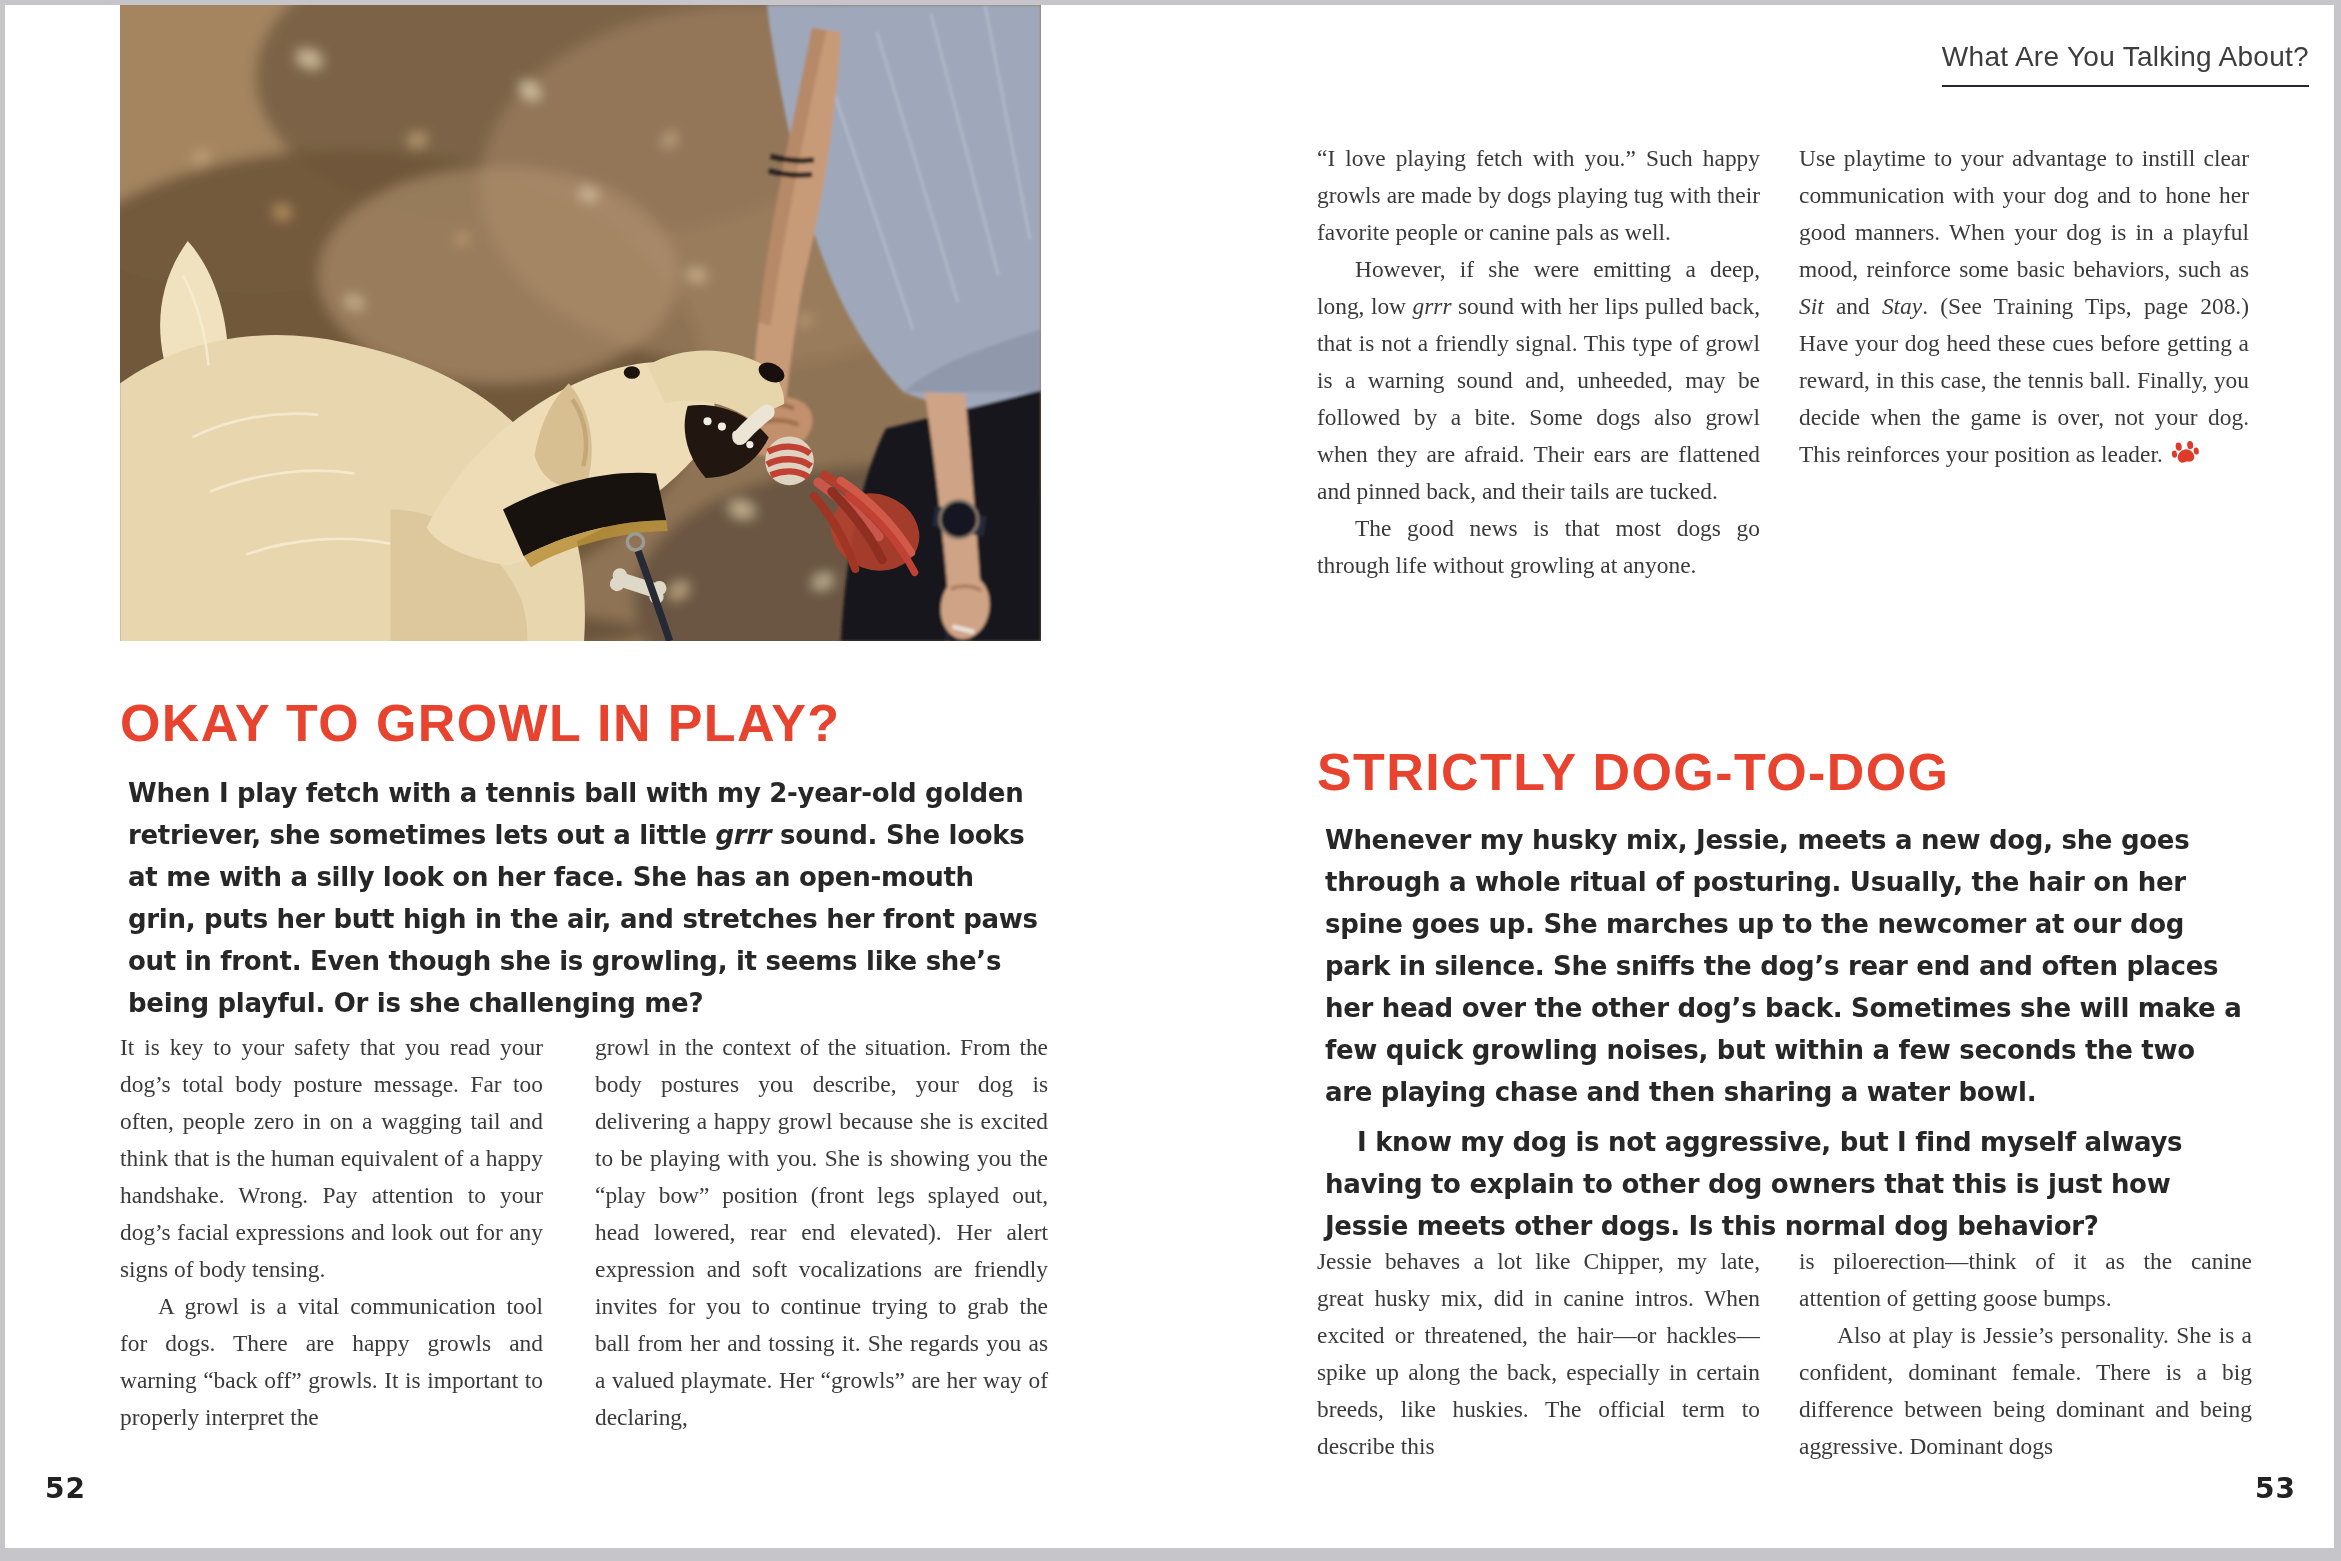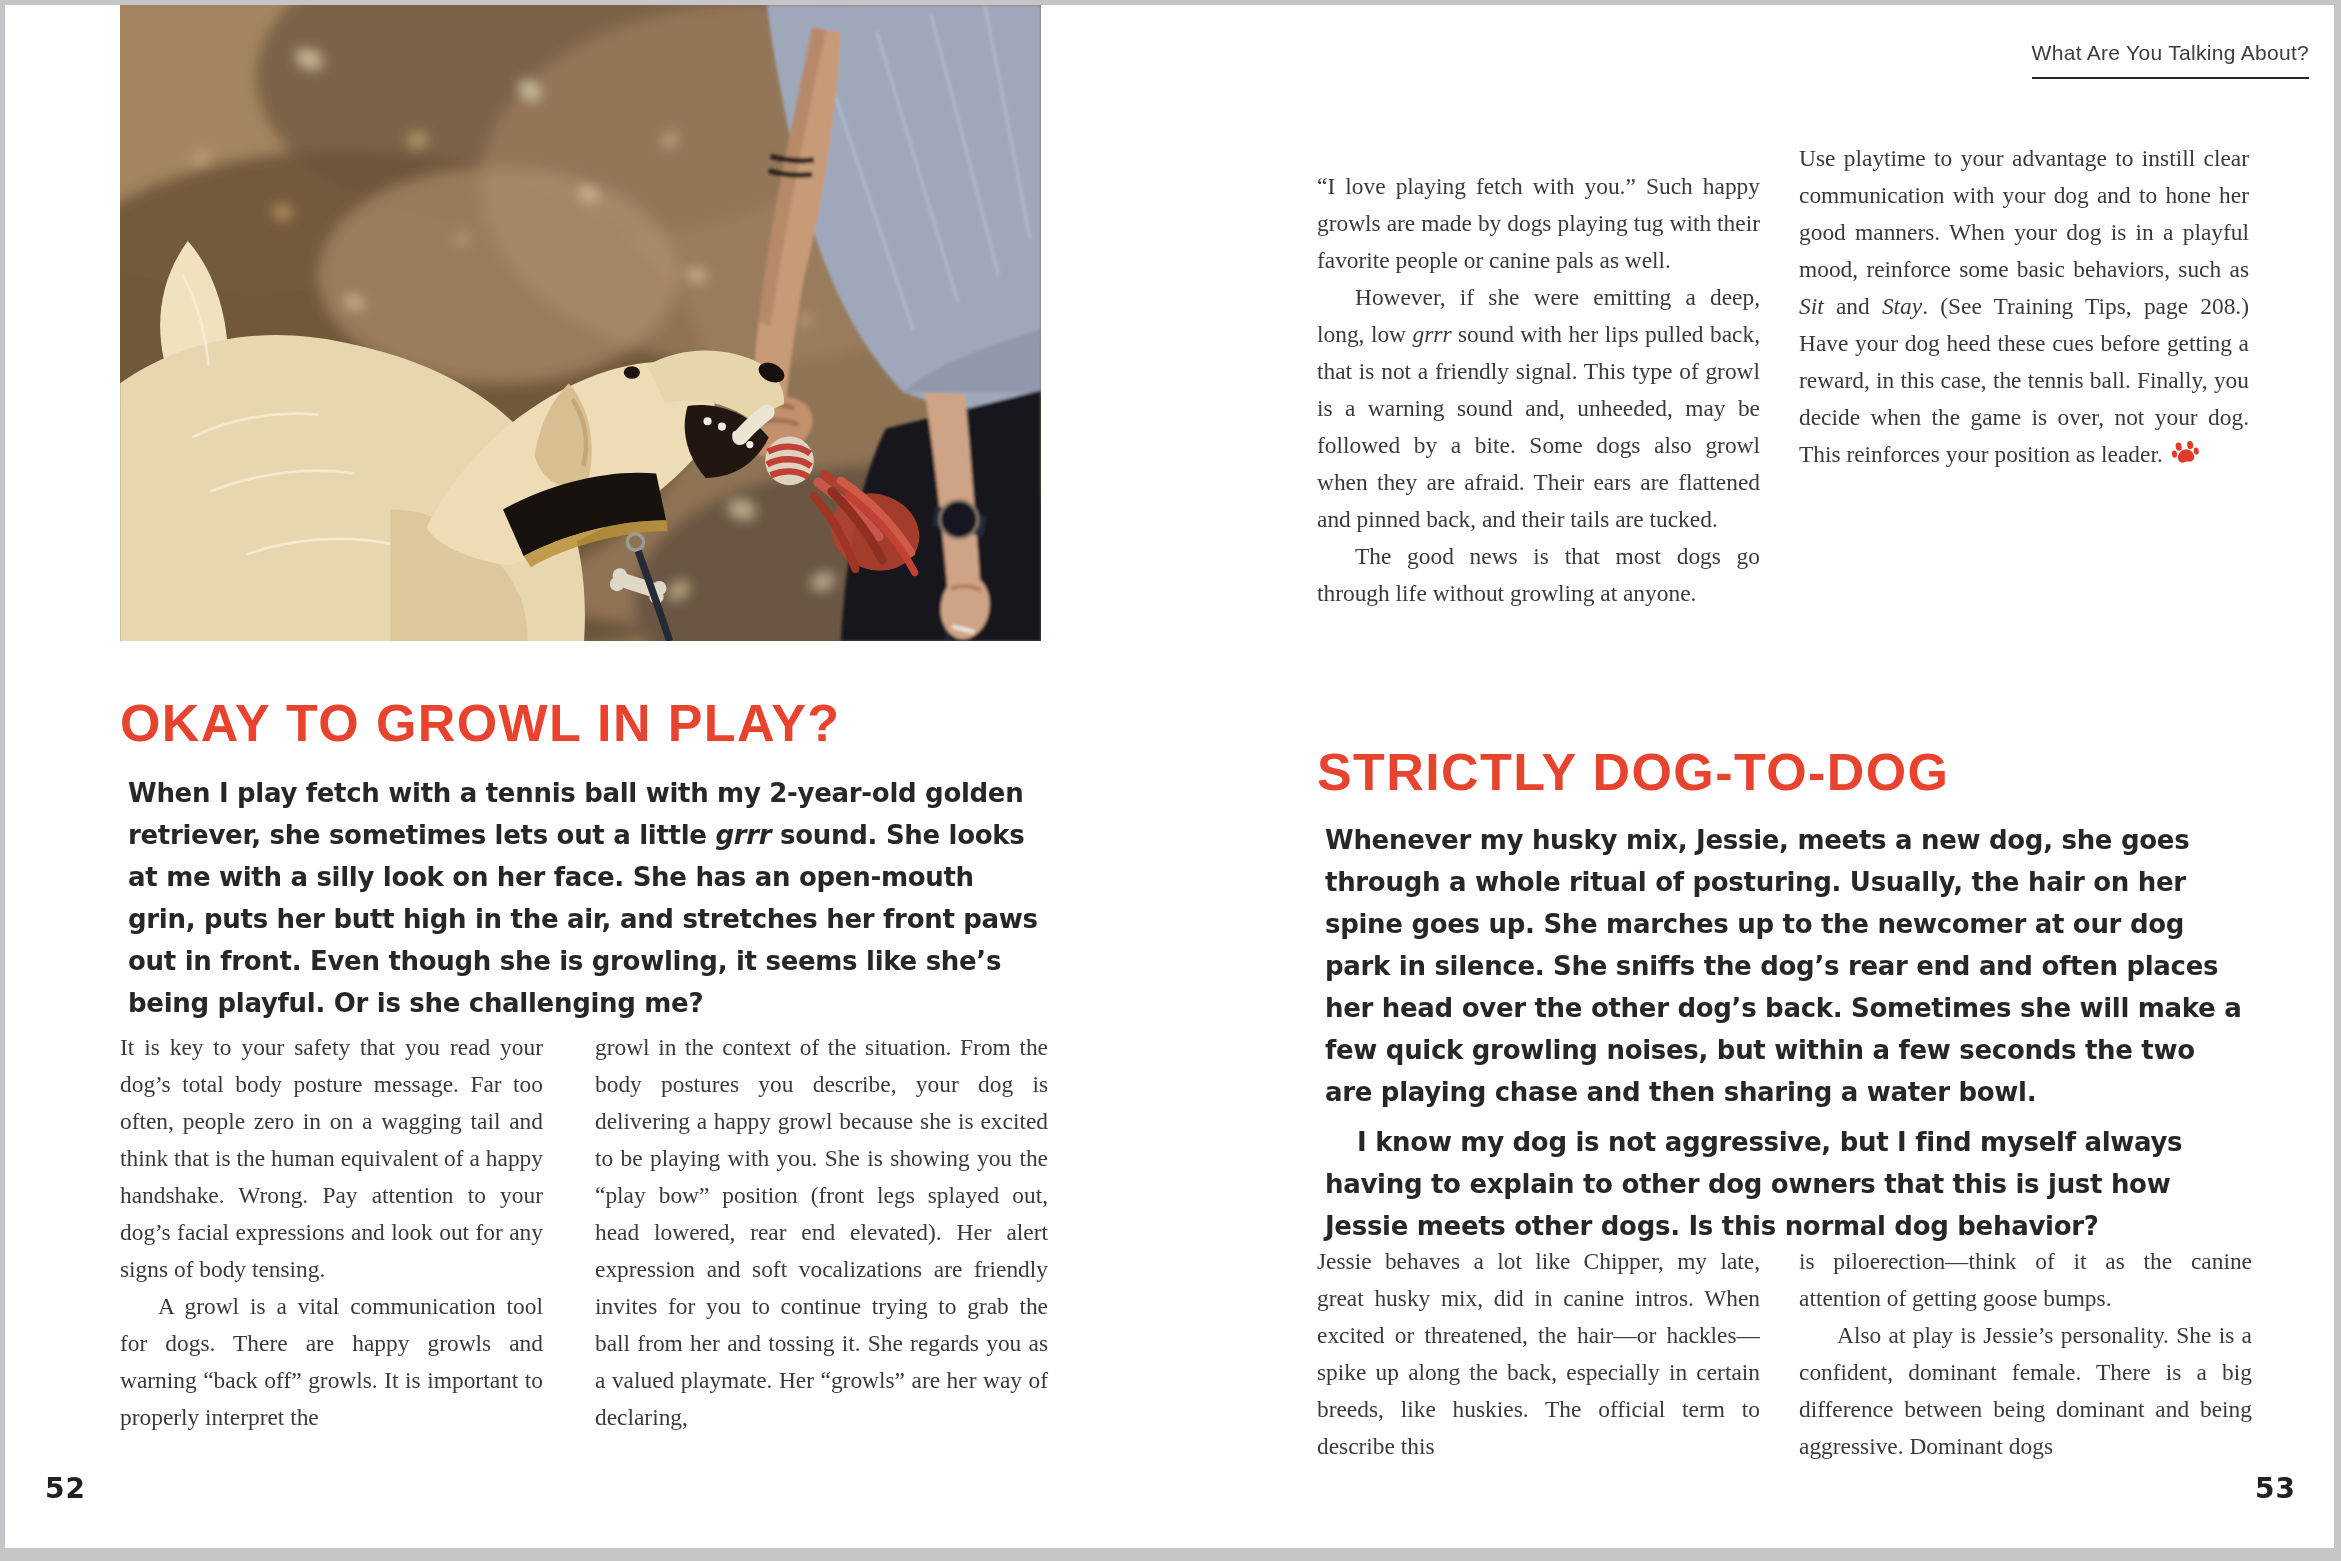--- a/index.html
+++ b/index.html
@@ -14,21 +14,21 @@
   .photo{left:120px;top:5.4px;width:921px;height:636px;overflow:hidden;background:#8f7354;}
   .photo svg{display:block;}
   .serif{font-family:"Liberation Serif","DejaVu Serif",serif;font-size:23.4px;line-height:37px;color:#3a3a3a;text-align:justify;}
   .serif p{margin:0;}
   .serif p.ind{text-indent:38px;}
   .q{font-family:"DejaVu Sans",sans-serif;font-weight:bold;font-size:26px;line-height:42px;color:#272727;letter-spacing:-0.3px;}
   .q p{margin:8px;}
   .q p.ind{text-indent:32px;}
   .it{font-style:italic;}
   .head{font-family:"Liberation Sans",sans-serif;font-weight:700;font-size:52px;line-height:56px;letter-spacing:1.4px;color:#e8432e;margin:0;white-space:nowrap;}
-  .runhead{font-family:"Liberation Sans",sans-serif;font-size:21px;color:#3d3d3d;padding-bottom:11.7px;border-bottom:2.7px solid #262631;letter-spacing:0.3px;}
+  .runhead{font-family:"Liberation Sans",sans-serif;font-size:28px;color:#3d3d3d;padding-bottom:11.7px;border-bottom:2.7px solid #262631;letter-spacing:0.3px;}
   .pn{font-family:"DejaVu Sans",sans-serif;font-weight:bold;font-size:28px;color:#222222;letter-spacing:0.9px;}
   .inline-icon{width:31px;height:29px;vertical-align:-6.3px;margin-left:7.2px;transform:rotate(-8deg);}
   .inline-icon path,.inline-icon ellipse{fill:#df3b2b;}
 </style>
 </head>
 <body>
 
 <div class="sheet"></div>
 
 <figure class="abs photo" style="margin:0">
@@ -181,21 +181,21 @@
     <p class="ind"><span>A growl is a vital communication tool for dogs. There are happy growls and warning “back off” growls. It is important to properly interpret the</span></p>
   </div>
 <div class="abs serif" style="left:595px;top:1029px;width:453px;">
     <p><span>growl in the context of the situation. From the body postures you describe, your dog is delivering a happy growl because she is excited to be playing with you. She is showing you the “play bow” position (front legs splayed out, head lowered, rear end elevated). Her alert expression and soft vocalizations are friendly invites for you to continue try­ing to grab the ball from her and tossing it. She regards you as a valued playmate. Her “growls” are her way of declaring,</span></p>
   </div>
 <div class="abs pn" style="left:45px;top:1472px;">52</div>
 
 <div class="abs" style="top:41px;right:33px;">
   <span class="runhead" style="display:inline-block;">What Are You Talking About?</span>
 </div>
-<div class="abs serif" style="left:1317px;top:140px;width:443px;margin-top:28px;">
+<div class="abs serif" style="left:1317px;top:140px;width:443px;">
     <p><span>“I love playing fetch with you.” Such happy growls are made by dogs playing tug with their favorite people or canine pals as well.</span></p>
     <p class="ind"><span>However, if she were emitting a deep, long, low </span><span class="it">grrr</span><span> sound with her lips pulled back, that is not a friendly signal. This type of growl is a warning sound and, unheeded, may be followed by a bite. Some dogs also growl when they are afraid. Their ears are flattened and pinned back, and their tails are tucked.</span></p>
     <p class="ind"><span>The good news is that most dogs go through life without growling at anyone.</span></p>
   </div>
 <div class="abs serif" style="left:1799px;top:140px;width:450px;">
     <p><span>Use playtime to your advantage to instill clear communication with your dog and to hone her good manners. When your dog is in a playful mood, reinforce some basic behaviors, such as </span><span class="it">Sit</span><span> and </span><span class="it">Stay</span><span>. (See Training Tips, page 208.) Have your dog heed these cues before getting a reward, in this case, the tennis ball. Finally, you decide when the game is over, not your dog. This reinforces your position as leader.</span><svg class="inline-icon" viewBox="0 0 24 24" xmlns="http://www.w3.org/2000/svg">
     <ellipse cx="7.2" cy="5.6" rx="2.5" ry="3.4"></ellipse>
     <ellipse cx="16.8" cy="5.6" rx="2.5" ry="3.4"></ellipse>
     <ellipse cx="2.9" cy="11.2" rx="2.1" ry="3"></ellipse>
     <ellipse cx="21.1" cy="11.2" rx="2.1" ry="3"></ellipse>

